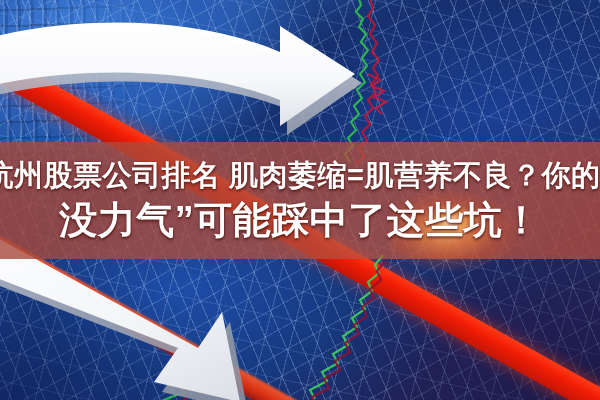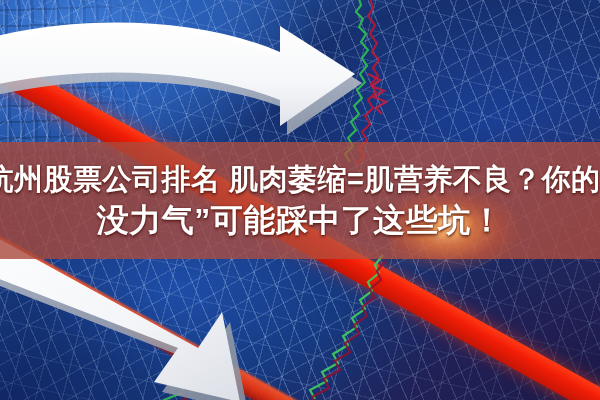--- a/index.html
+++ b/index.html
@@ -162,21 +162,21 @@
     font-weight: 700;
     line-height: 1.33;
     letter-spacing: 0.5px;
     white-space: nowrap;
     text-shadow:
       0 2px 3px rgba(70,15,10,0.65),
       0 0 2px rgba(90,25,15,0.55),
       1px 1px 0 rgba(120,40,25,0.35);
   }
   .title-line.l1 { font-size: 29px; }
-  .title-line.l2 { font-size: 32px; }
+  .title-line.l2 { font-size: 38px; }
 </style>
 </head>
 <body>
 
 <div id="stage">
 
   <div class="bg-base"></div>
   <div class="grid-layer grid-a"></div>
   <div class="grid-layer grid-b"></div>
   <div class="brick-left"></div>

